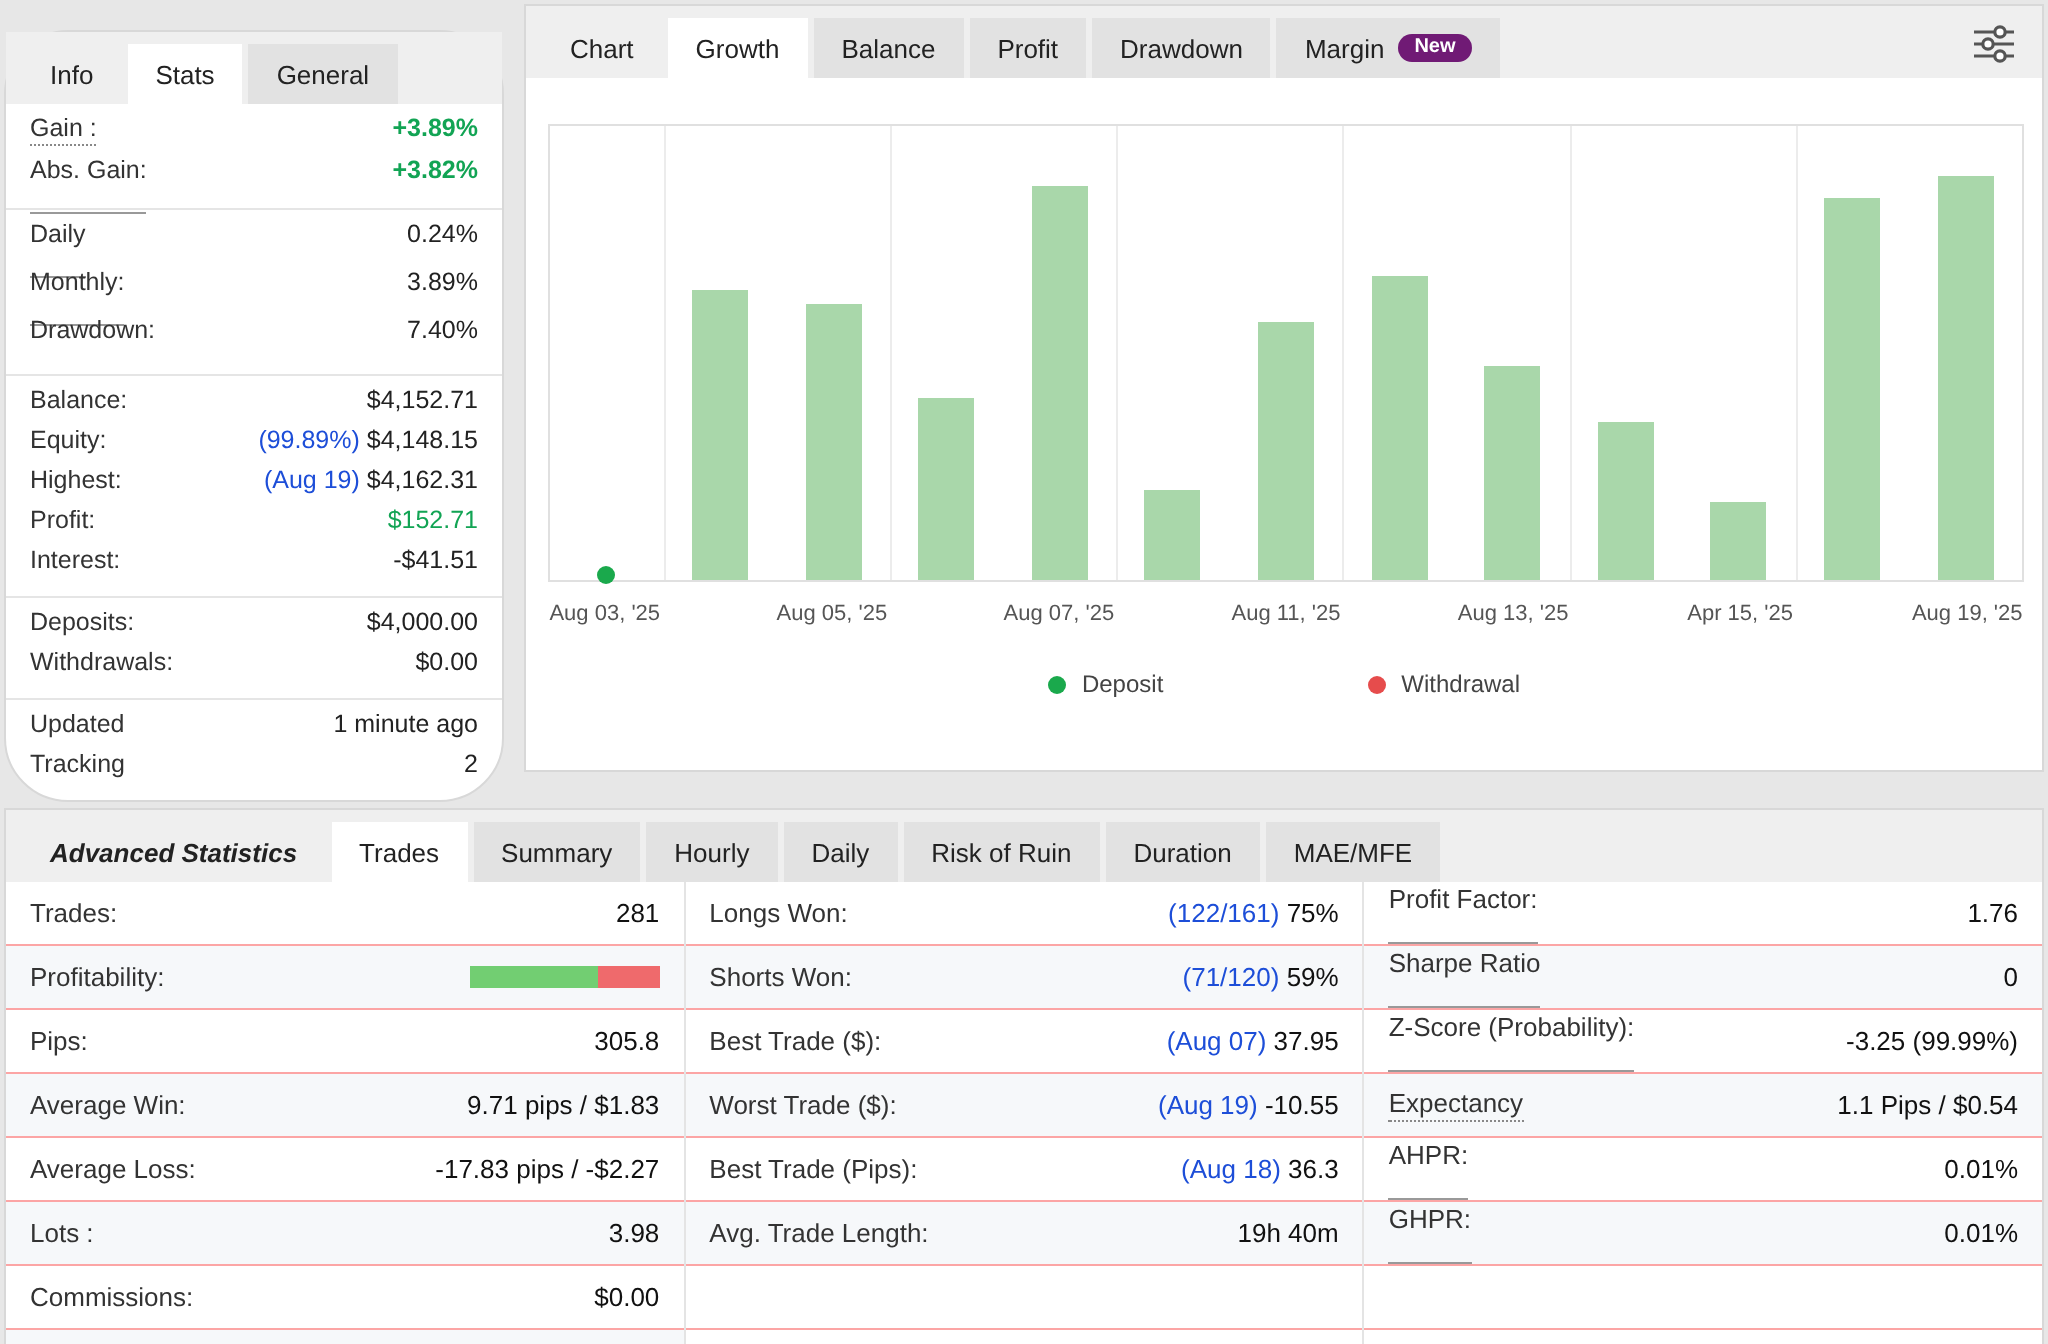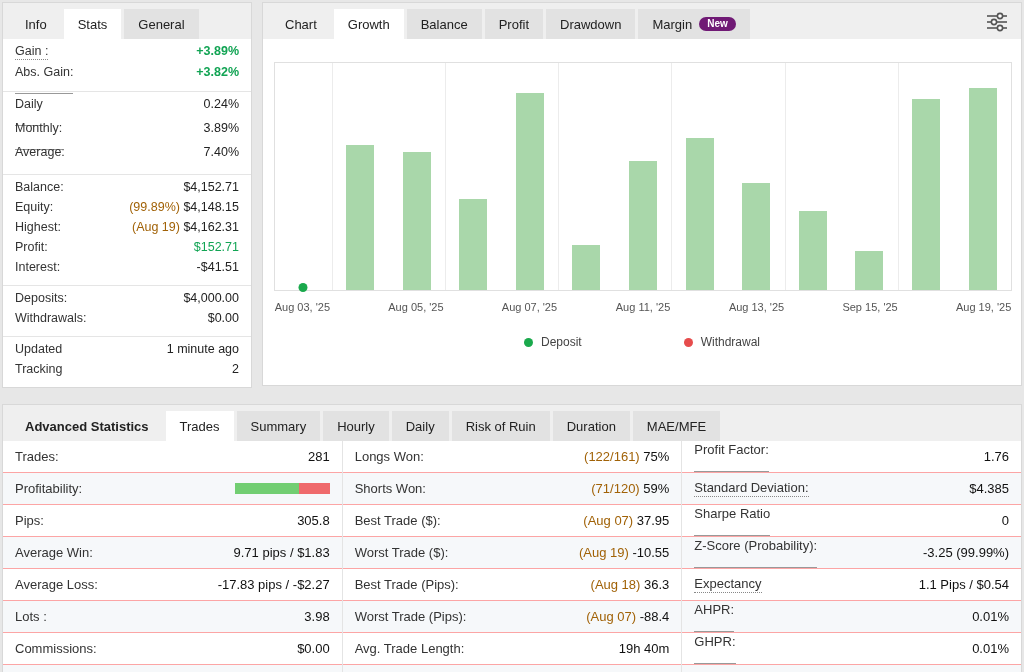--- a/index.html
+++ b/index.html
@@ -3,50 +3,50 @@
 <meta charset="utf-8">
 <style>
   * { box-sizing: border-box; }
   html,body { margin:0; padding:0; }
   body {
     width:1024px; height:672px; overflow:hidden; position:relative;
     background:#e7e7e7; color:#222;
     font-family:"Liberation Sans", sans-serif; font-size:13px;
   }
   .panel { position:absolute; background:#fff; border:1px solid #d8d8d8; }
-  #left-panel   { left:2px;   top:2px;   width:250px;  height:386px; }
+  #left-panel   { left:2px;   top:15px;   width:250px;  height:386px;border-radius:32px; }
   #chart-panel  { left:262px; top:2px;   width:760px;  height:384px; }
   #bottom-panel { left:2px;   top:404px; width:1020px; height:300px; }
 
   
   .tabstrip { background:#efefef; height:36px; display:flex; align-items:stretch;
               padding:6px 0 0 8px; position:relative; }
   .tab { display:flex; align-items:center; gap:7px; padding:0 14px; margin-right:3px;
          color:#222; white-space:nowrap; cursor:pointer; }
   .tab.boxed  { background:#e2e2e2; }
   .tab.active { background:#fff; }
-  .tab.title  { font-weight:bold; }
+  .tab.title  { font-weight:bold;font-style:italic; }
   .badge { background:#701a75; color:#fff; font-size:10px; font-weight:bold;
            padding:2px 8px; border-radius:9px; line-height:1; }
   #settings-icon { position:absolute; right:12px; top:8px; width:24px; height:22px; cursor:pointer; }
 
   
   .section { padding:5px 12px; border-top:1px solid #e5e5e5; }
   #left-sections .section:first-child { border-top:none; }
   .stat-row { display:flex; justify-content:space-between; align-items:flex-start; }
   .sec0 .stat-row { height:21px; }
   .sec1 .stat-row { height:24px; }
   .sec2 .stat-row, .sec3 .stat-row, .sec4 .stat-row { height:20px; }
   .lab { font-size:12.5px; color:#333; }
   .u-solid  { border-bottom:1px solid #999; padding-bottom:14px; }
   .u-dotted { border-bottom:1px dotted #888; padding-bottom:1px; }
   .val { font-size:12.5px; color:#222; }
   .val.green { color:#12a454; }
   .val.bold  { font-weight:bold; }
-  .muted { color:#a16207; }
+  .muted { color:#1d4ed8; }
 
   
   #plot { position:absolute; left:11px; top:59px; width:738px; height:229px;
           border:1px solid #e0e0e0; background:#fff; }
   .gridline { position:absolute; top:0; bottom:0; width:1px; background:#ececec; }
   .bar { position:absolute; bottom:0; width:28px; background:#a9d7aa; }
   .marker { position:absolute; width:9px; height:9px; border-radius:50%;
             bottom:-2px; transform:translateX(-50%); }
   #xaxis { position:absolute; left:11px; top:298px; width:738px; height:16px; }
   .tick { position:absolute; transform:translateX(-50%); font-size:11px; color:#555;
@@ -98,21 +98,21 @@
       <div class="section sec1">
         <div class="stat-row">
           <span class="lab u-solid">Daily</span>
           <span class="val"><span>0.24%</span></span>
         </div>
         <div class="stat-row">
           <span class="lab u-solid">Monthly:</span>
           <span class="val"><span>3.89%</span></span>
         </div>
         <div class="stat-row">
-          <span class="lab">Average:</span>
+          <span class="lab">Drawdown:</span>
           <span class="val"><span>7.40%</span></span>
         </div>
       </div>
       <div class="section sec2">
         <div class="stat-row">
           <span class="lab">Balance:</span>
           <span class="val"><span>$4,152.71</span></span>
         </div>
         <div class="stat-row">
           <span class="lab">Equity:</span>
@@ -208,21 +208,21 @@
       <div class="bar" style="left: calc(88.4615% - 14px); height: 84%; background: rgb(169, 215, 170);"></div>
       <div class="bar" style="left: calc(96.1538% - 14px); height: 89%; background: rgb(169, 215, 170);"></div>
       <div class="marker" style="left: 3.84615%; background: rgb(26, 169, 76);"></div>
     </div>
   <div id="xaxis">
       <span class="tick" style="left: 3.84615%;">Aug 03, '25</span>
       <span class="tick" style="left: 19.2308%;">Aug 05, '25</span>
       <span class="tick" style="left: 34.6154%;">Aug 07, '25</span>
       <span class="tick" style="left: 50%;">Aug 11, '25</span>
       <span class="tick" style="left: 65.3846%;">Aug 13, '25</span>
-      <span class="tick" style="left: 80.7692%;">Sep 15, '25</span>
+      <span class="tick" style="left: 80.7692%;">Apr 15, '25</span>
       <span class="tick" style="left: 96.1538%;">Aug 19, '25</span>
     </div>
   <div id="legend">
     <div class="legend-item">
       <span class="dot" style="background: rgb(26, 169, 76);"></span>
       <span>Deposit</span>
     </div>
     <div class="legend-item">
       <span class="dot" style="background: rgb(230, 76, 76);"></span>
       <span>Withdrawal</span>
@@ -307,39 +307,31 @@
         </div>
         <div class="t-row">
           <span class="t-label">Worst Trade ($):</span>
           <span class="t-value"><span class="muted">(Aug 19) </span><span>-10.55</span></span>
         </div>
         <div class="t-row">
           <span class="t-label">Best Trade (Pips):</span>
           <span class="t-value"><span class="muted">(Aug 18) </span><span>36.3</span></span>
         </div>
         <div class="t-row">
-          <span class="t-label">Worst Trade (Pips):</span>
-          <span class="t-value"><span class="muted">(Aug 07) </span><span>-88.4</span></span>
-        </div>
-        <div class="t-row">
           <span class="t-label">Avg. Trade Length:</span>
           <span class="t-value"><span>19h 40m</span></span>
         </div>
         <div class="t-row filler"></div>
       </div>
     <div class="g-col" id="col2">
         <div class="t-row">
           <span class="t-label u-solid">Profit Factor:</span>
           <span class="t-value"><span>1.76</span></span>
         </div>
         <div class="t-row">
-          <span class="t-label u-dotted">Standard Deviation:</span>
-          <span class="t-value"><span>$4.385</span></span>
-        </div>
-        <div class="t-row">
           <span class="t-label u-solid">Sharpe Ratio</span>
           <span class="t-value"><span>0</span></span>
         </div>
         <div class="t-row">
           <span class="t-label u-solid">Z-Score (Probability):</span>
           <span class="t-value"><span>-3.25 (99.99%)</span></span>
         </div>
         <div class="t-row">
           <span class="t-label u-dotted">Expectancy</span>
           <span class="t-value"><span>1.1 Pips / $0.54</span></span>

